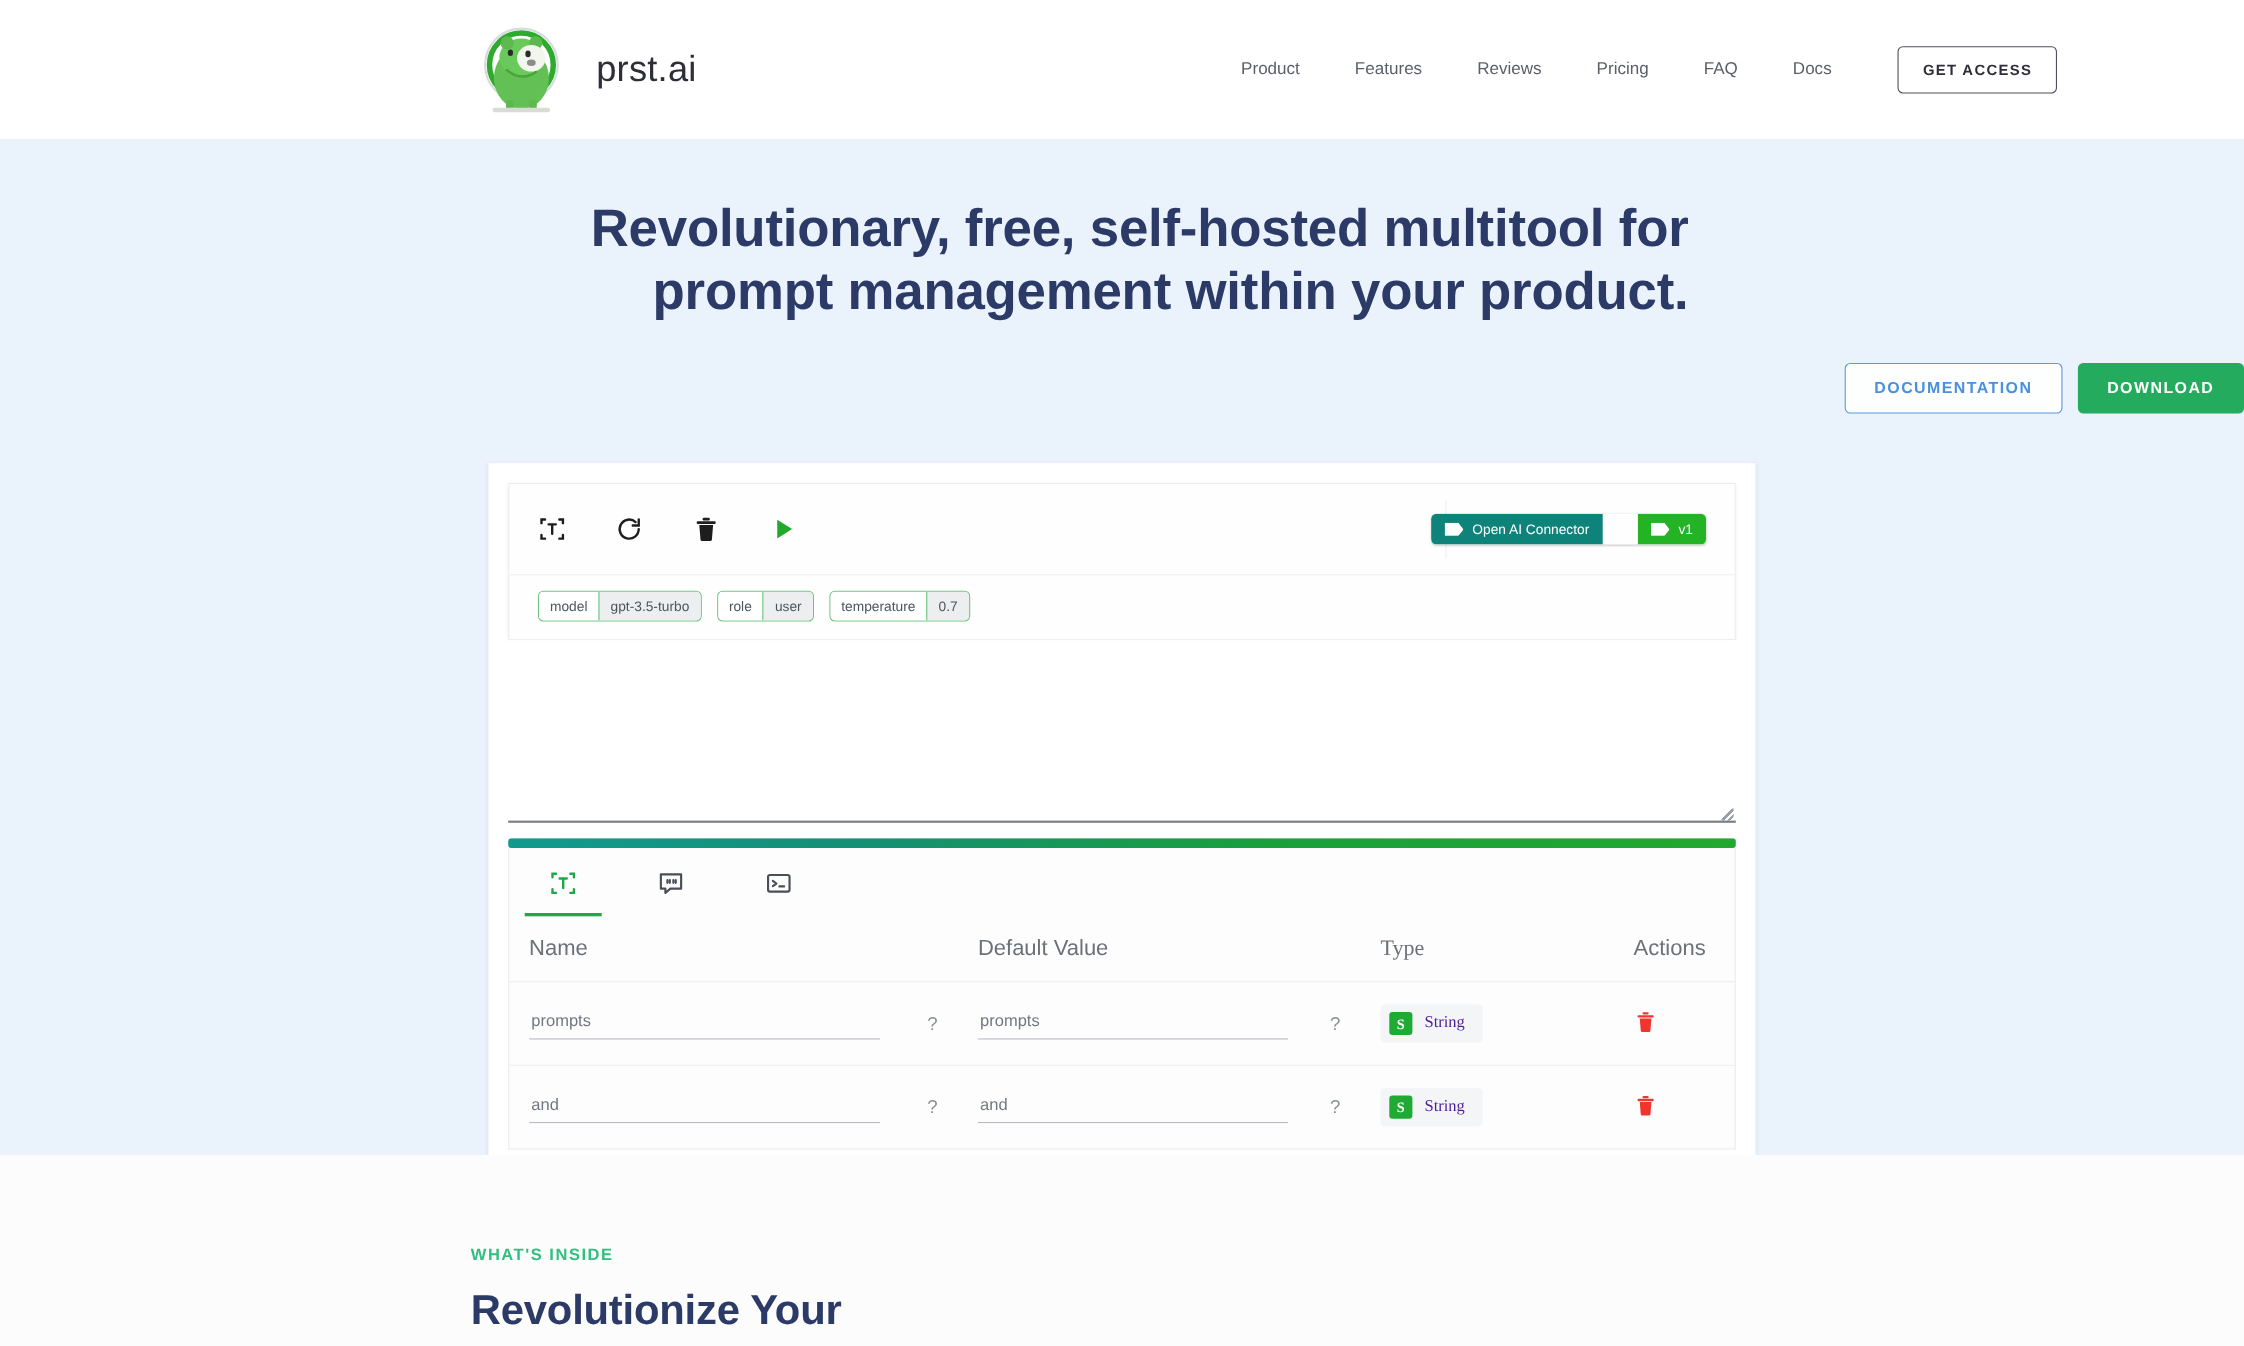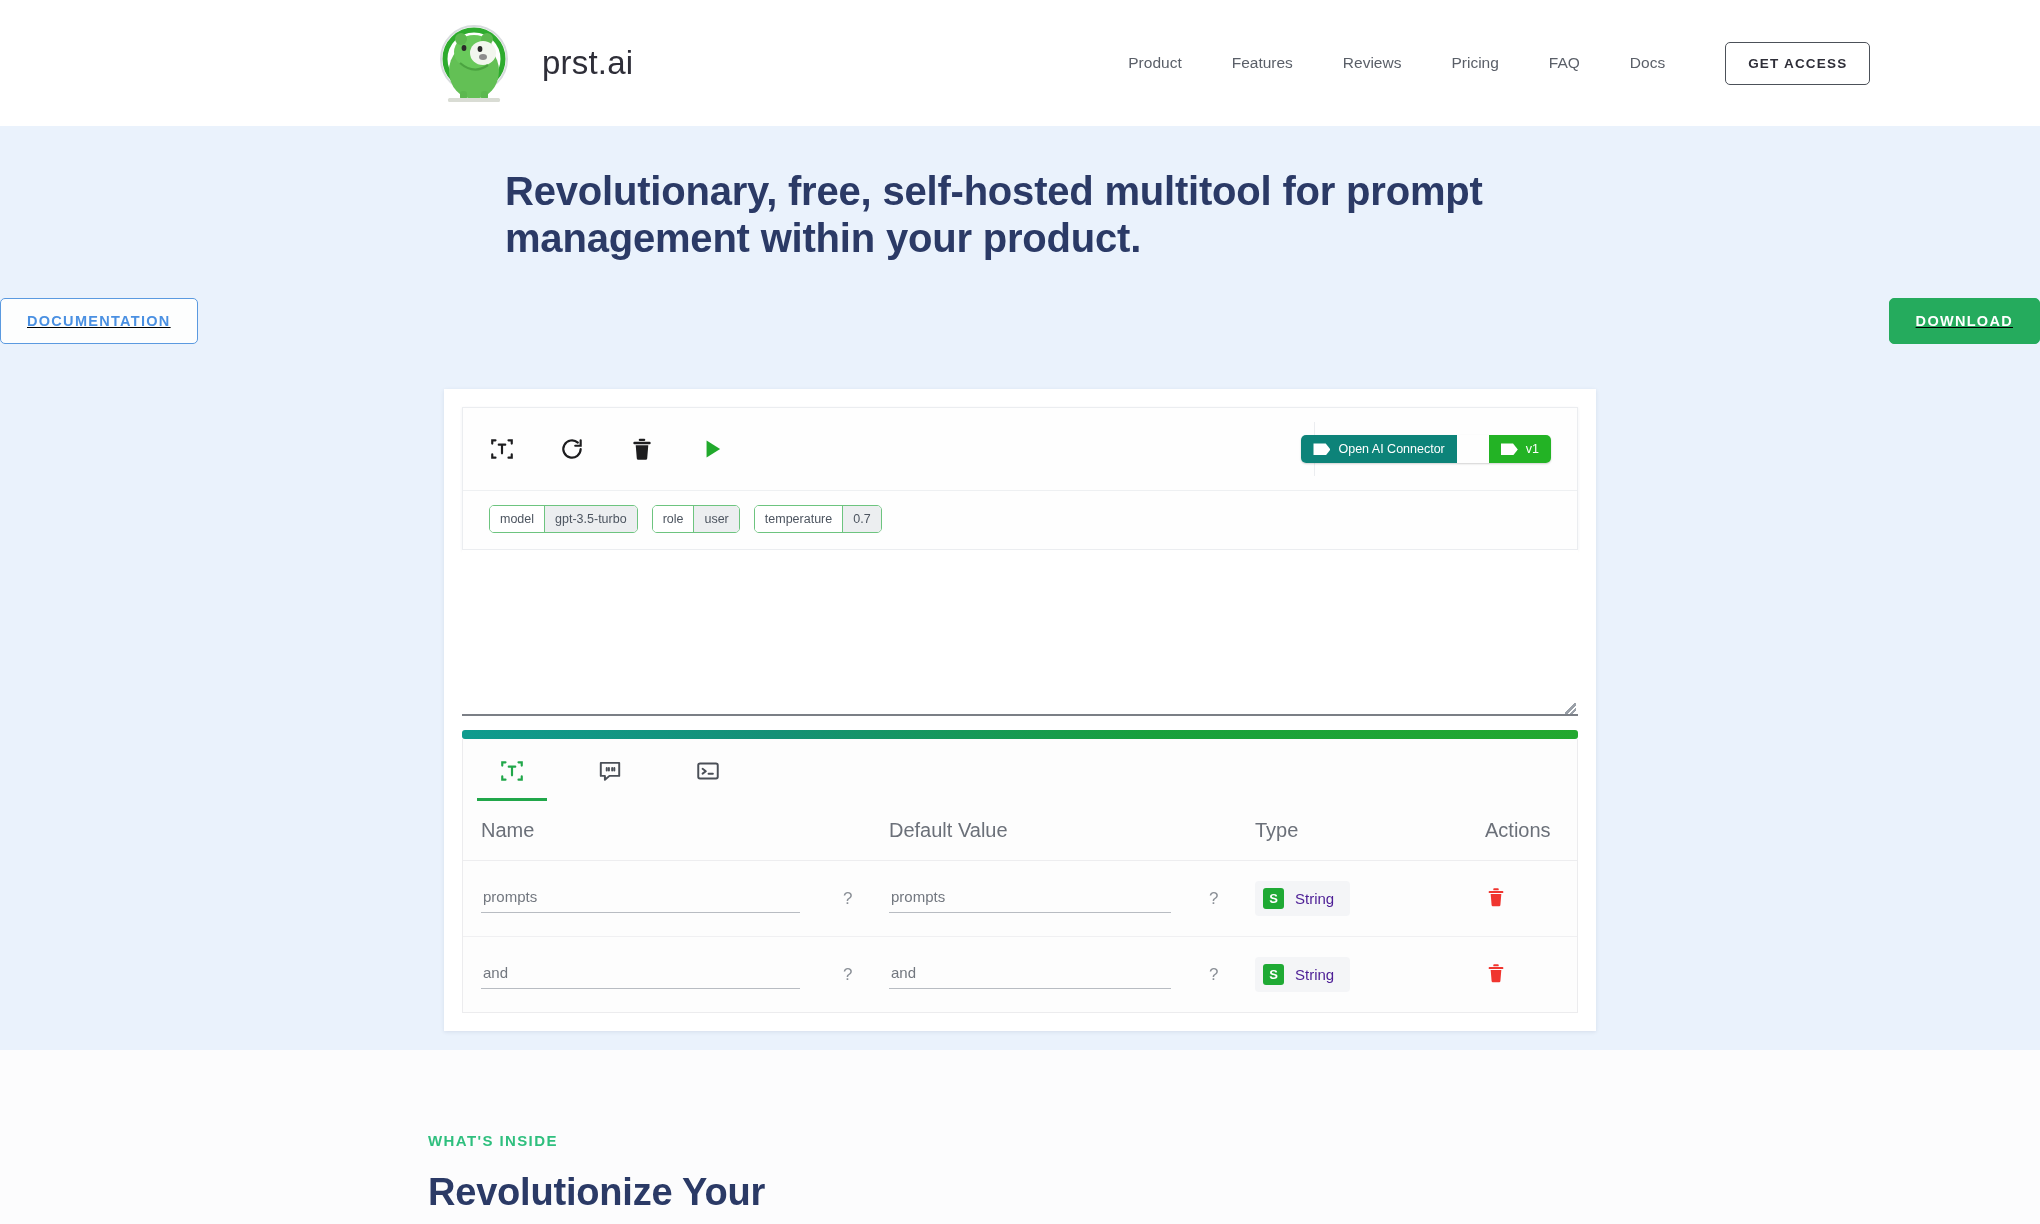--- a/index.html
+++ b/index.html
@@ -62,33 +62,33 @@
   }
 
   
   .hero {
     background: #eaf2fc;
     padding-top: 42px;
     height: 924px;
   }
   .headline {
     max-width: 1030px;
-    margin: 0 auto;
-    text-align: left;
-    font-size: 40px;
+    margin: 13px auto;
+    text-align: right;
+    font-size: 48px;
     line-height: 1.18;
     font-weight: bold;
     color: #2b3a66;
     letter-spacing: -.2px;
   }
   .cta-row {
     display: flex;
-    justify-content: space-between;
+    justify-content: flex-end;
+    gap: 14px;
     margin-top: 36px;
-    text-decoration: underline;
   }
   .btn {
     font-size: 14.5px;
     font-weight: bold;
     letter-spacing: 1.3px;
     border-radius: 5px;
     padding: 14px 26px;
     cursor: pointer;
     font-family: "Liberation Sans", sans-serif;
   }
@@ -247,21 +247,21 @@
   .vtable td {
     padding: 20px 0;
     border-bottom: 1px solid #f0f0f2;
     vertical-align: middle;
   }
   .vtable tr.last td { border-bottom: none; }
   .col-name { width: 380px; padding-left: 18px !important; }
   .col-q1   { width: 46px; }
   .col-def  { width: 320px; }
   .col-q2   { width: 46px; }
-  .col-type { width: 230px; }
+  .col-type { width: 230px; font-family: Liberation Serif, serif; }
   .col-act  { width: auto; }
   .th-pad-l { padding-left: 18px !important; }
 
   .field {
     border: none;
     border-bottom: 1.4px solid #b8bcc2;
     background: transparent;
     width: 88%;
     font-size: 15px;
     color: #72777f;

